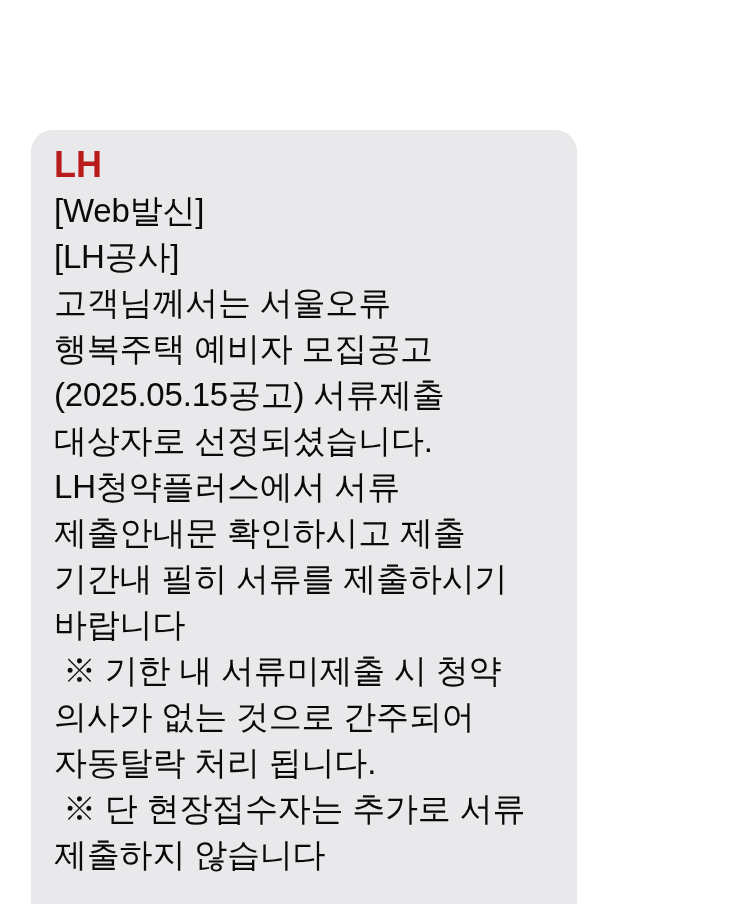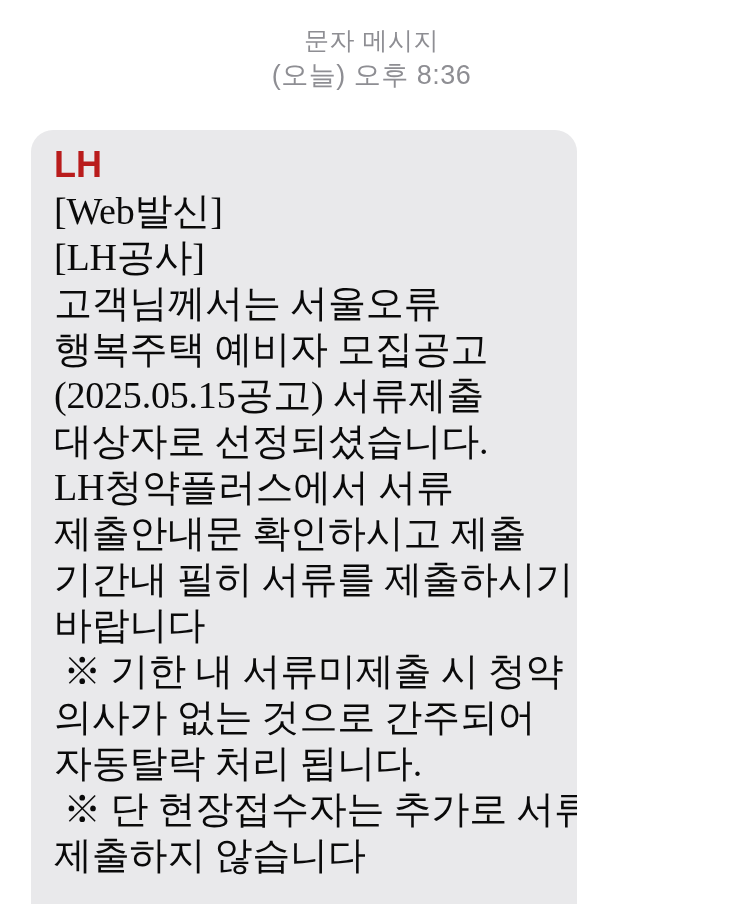--- a/index.html
+++ b/index.html
@@ -47,37 +47,32 @@
     overflow: hidden;
   }
   .sender-name {
     font-size: 36px;
     line-height: 46px;
     font-weight: bold;
     color: #b91c1c;
     white-space: pre;
   }
   .message-body {
-    font-size: 38px;
+    font-size: 33px;
     line-height: 46px;
     color: #0a0a0a;
     white-space: pre;
     letter-spacing: -0.2px;
-    font-family: Liberation Serif, serif;
   }
 </style>
 </head>
 <body>
 
 <div class="page">
 
-  <div class="header">
-    <div class="conversation-title">문자 메시지</div>
-    <div class="timestamp">(오늘) 오후 8:36</div>
-  </div>
 
   <div class="bubble">
     <div class="sender-name">LH</div>
     <div class="message-body">[Web발신]
 [LH공사]
 고객님께서는 서울오류
 행복주택 예비자 모집공고
 (2025.05.15공고) 서류제출
 대상자로 선정되셨습니다.
 LH청약플러스에서 서류

